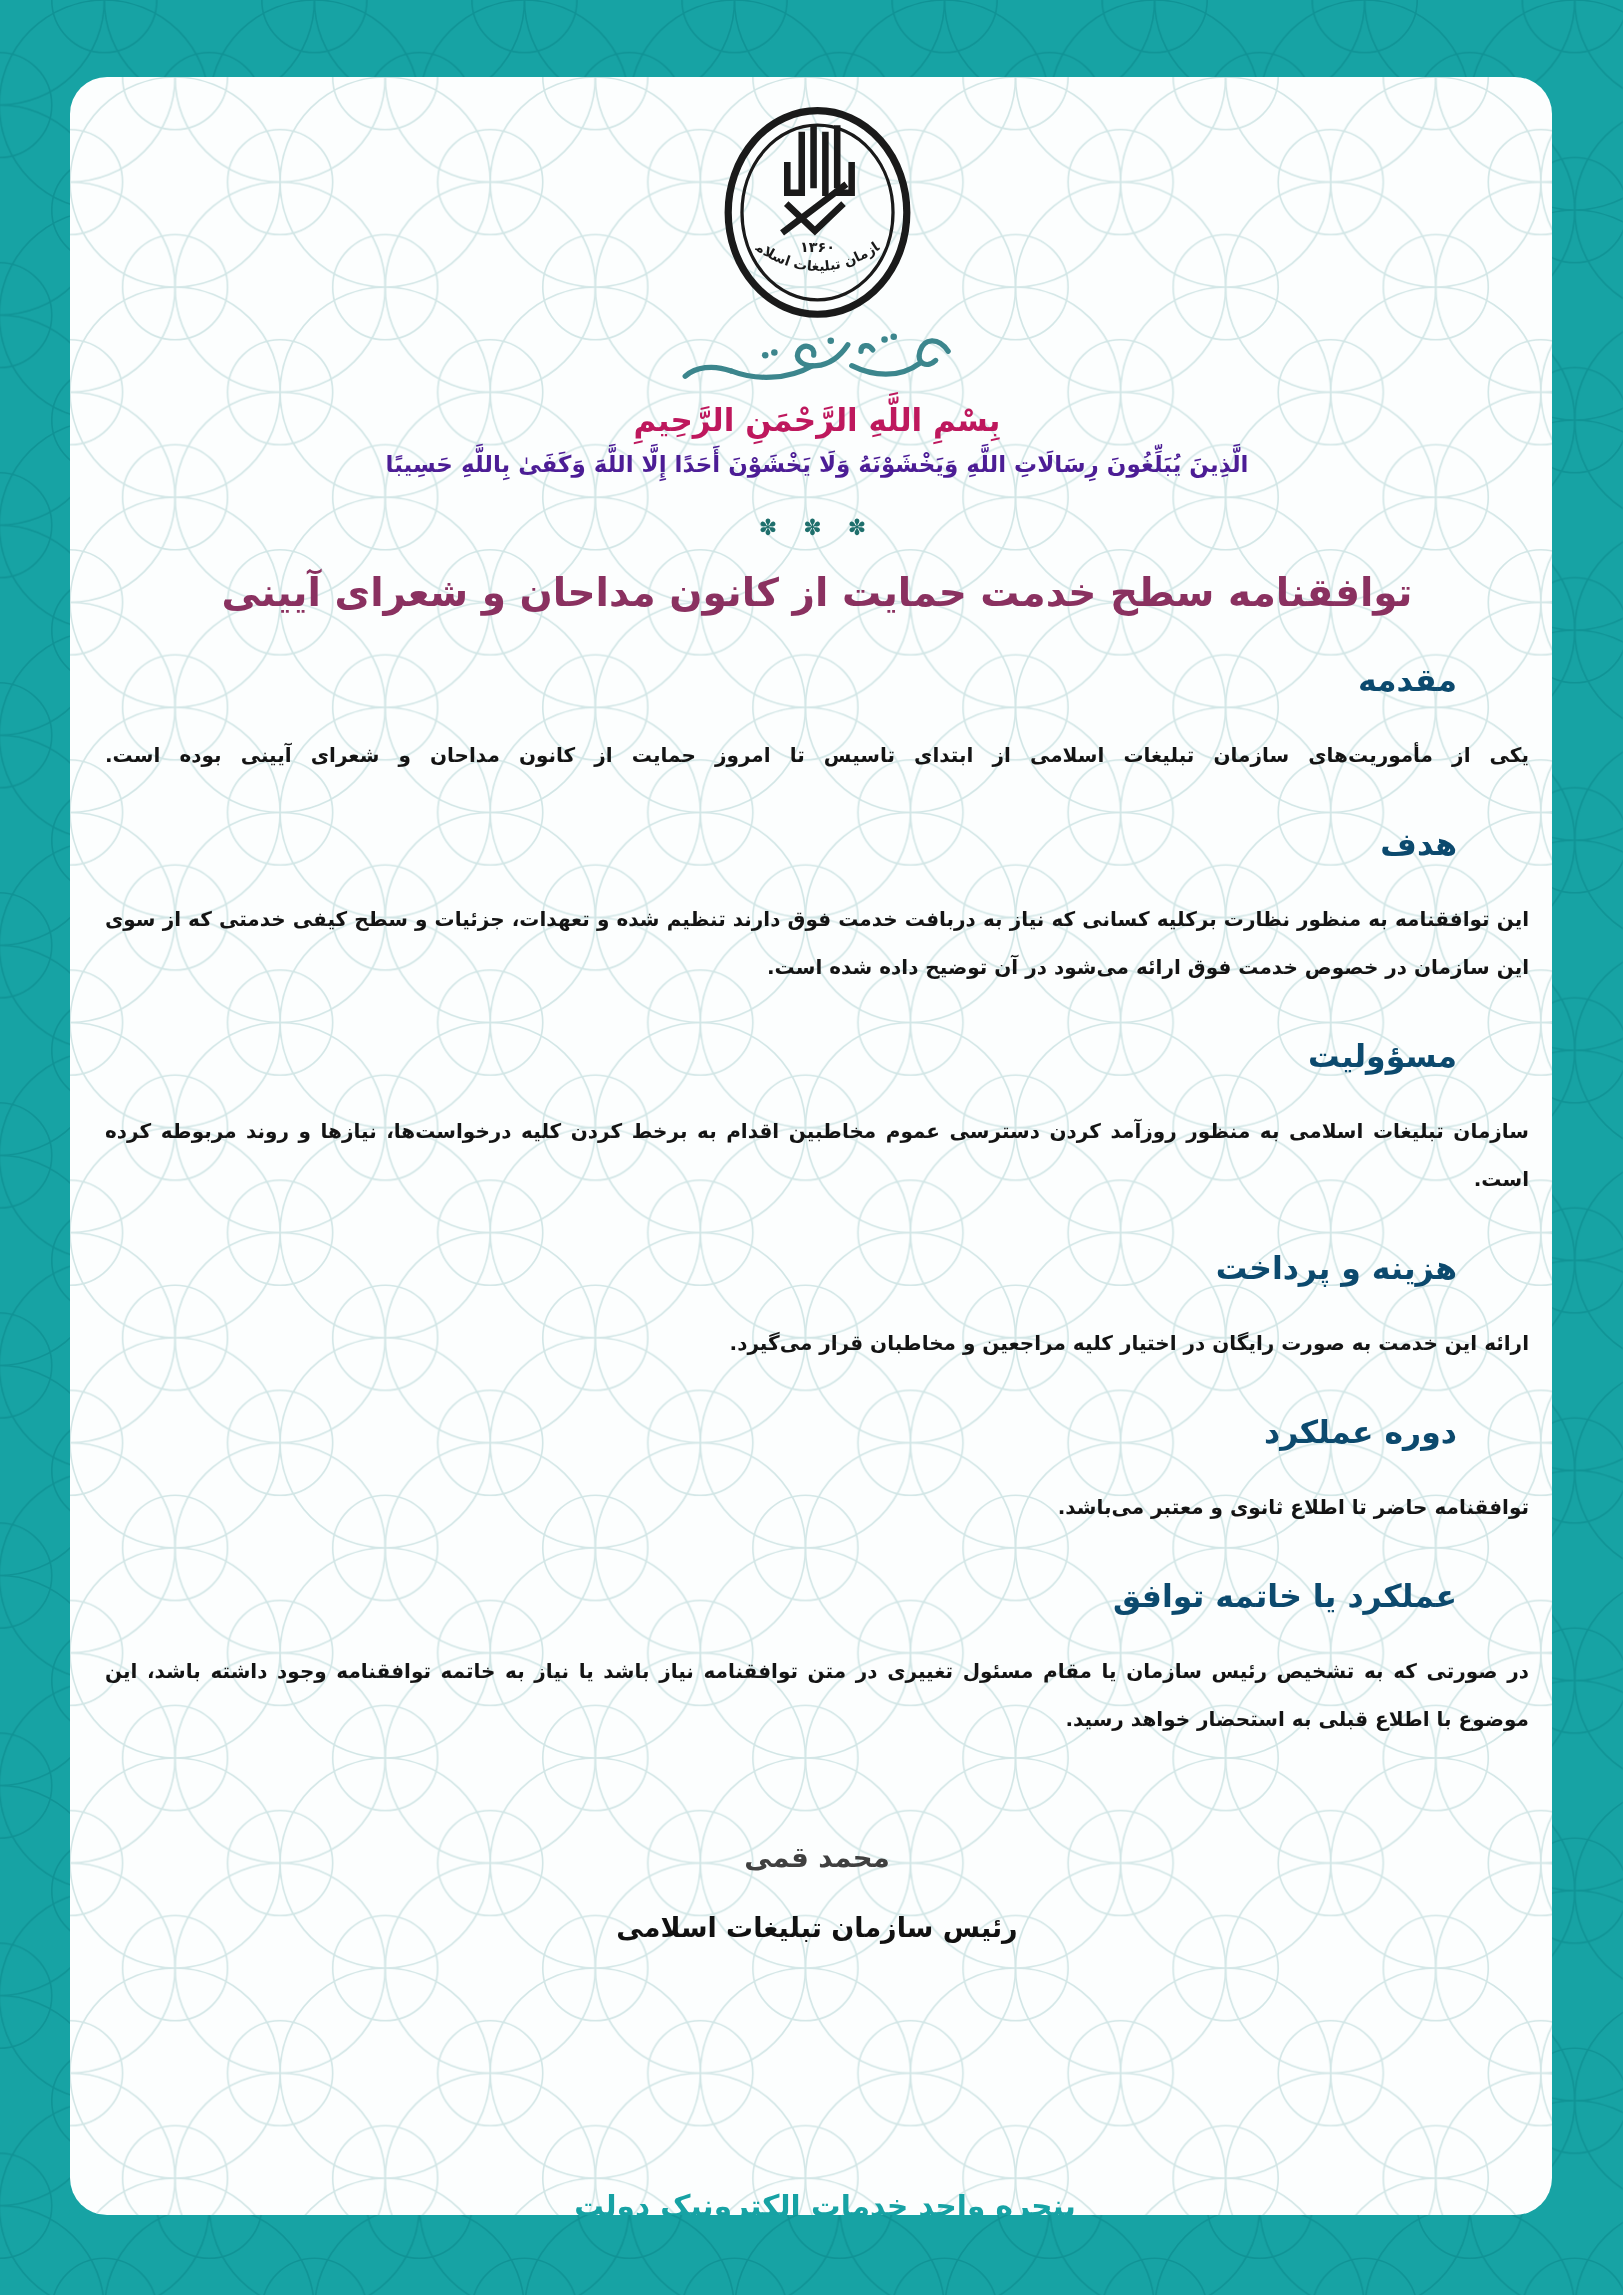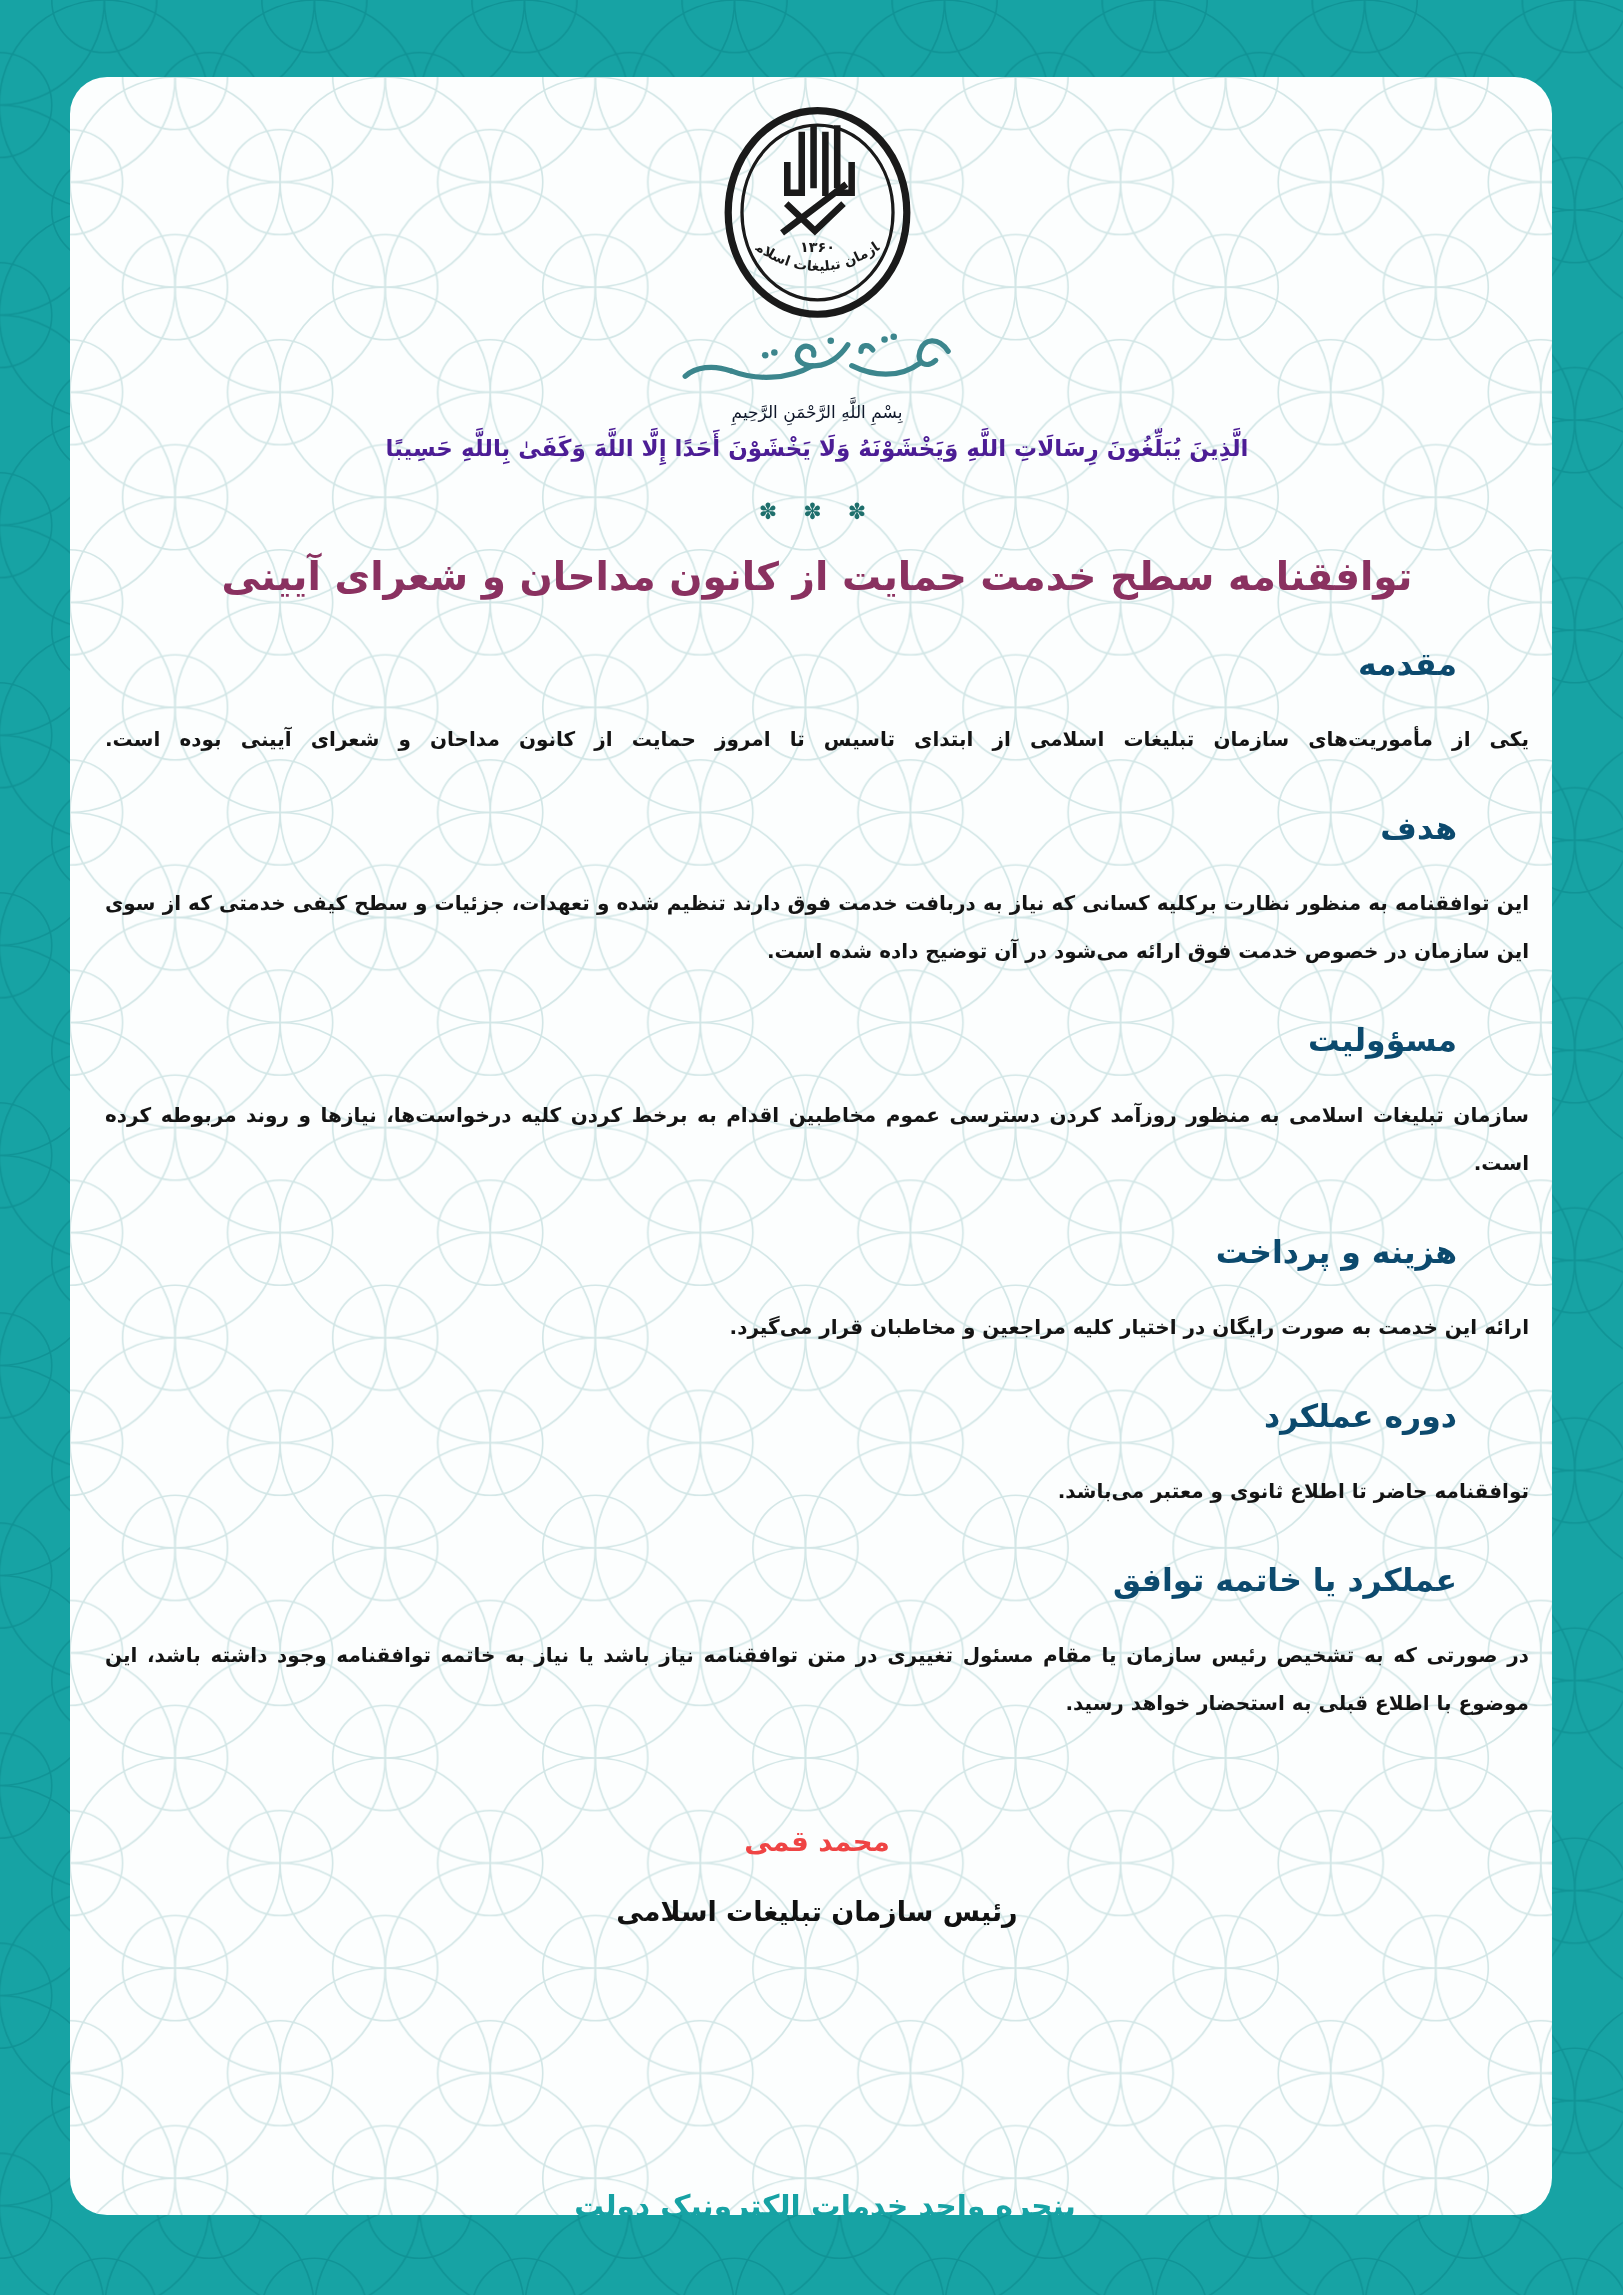--- a/index.html
+++ b/index.html
@@ -24,21 +24,21 @@
     position:relative;
     height:100%;
     padding:0 23px;
     box-sizing:border-box;
     text-align:center;
   }
   .logo-wrap{margin-top:25px;}
   .logo-signature{margin-top:3.9px;}
   .bismillah{
     margin-top:11.8px;
-    font-size:17px;font-weight:normal;color:#0f172a;
+    font-size:31px;font-weight:bold;color:#be185d;
   }
   .verse{
     margin-top:13px;
     font-size:23px;font-weight:bold;color:#4c1d95;
   }
   .divider{
     margin-top:38px;
     font-size:22px;font-weight:bold;color:#1e6f6c;letter-spacing:9.2px;
   }
   .doc-title{
@@ -53,21 +53,21 @@
   .section-body{
     margin:33px 0 0 0;
     text-align:justify;
     direction:rtl;
     font-size:20px;font-weight:bold;color:#141414;
     line-height:2.4;
   }
   .section-body.fill{text-align-last:justify;}
   .sig-name{
     margin-top:98px;
-    font-size:27.6px;font-weight:bold;color:#ef4444;
+    font-size:27.6px;font-weight:bold;color:#404040;
   }
   .sig-role{
     margin-top:38px;
     font-size:27px;font-weight:bold;color:#111;
   }
   .footer-line{
     position:absolute;
     left:16px;right:0;bottom:17px;
     text-align:center;
     font-size:29.5px;font-weight:bold;color:#16a2a4;

